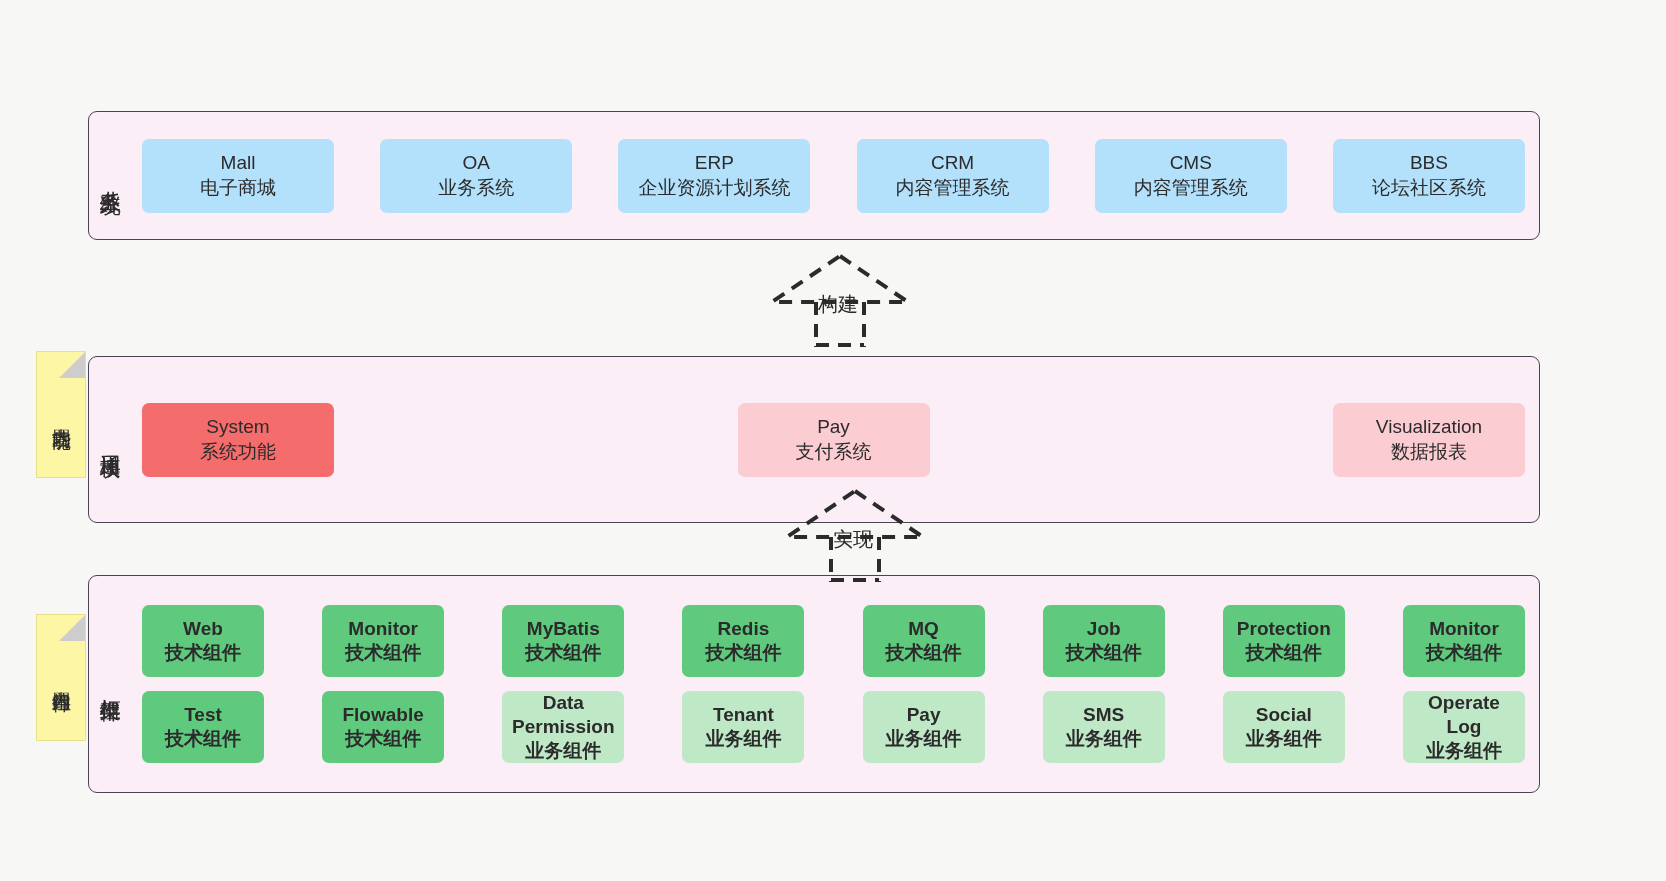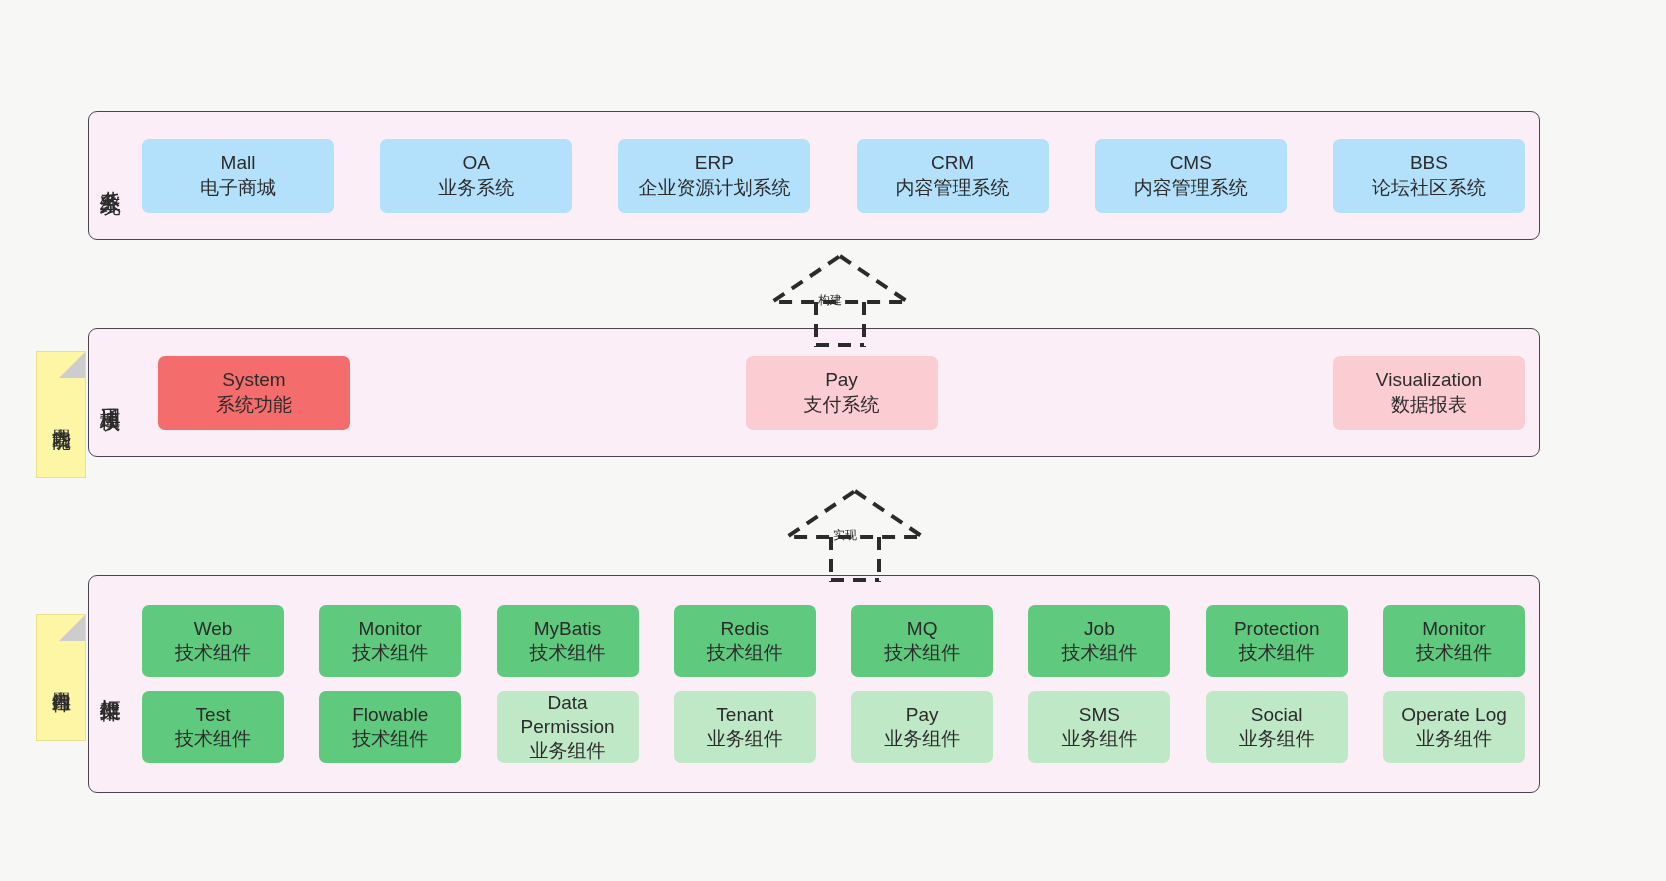--- a/index.html
+++ b/index.html
@@ -78,27 +78,27 @@
   .card .t2 { white-space: nowrap; }
 
   .c-blue      { background: #b3e0fb; }
   .c-red       { background: #f56c6c; }
   .c-pink      { background: #fbcdd3; }
   .c-green     { background: #5fc97d; }
   .c-greenlite { background: #bfe8c7; }
 
   
   #layer-business { left: 88px;  top: 111px; width: 1452px; height: 129px; }
-  #layer-common   { left: 88px;  top: 328px; width: 1452px; height: 129px; gap: 16px; }
+  #layer-common   { left: 88px;  top: 356px; width: 1452px; height: 167px; }
   #layer-frame    { left: 88px;  top: 575px; width: 1452px; height: 218px; }
 
   #layer-business .card,
   #layer-common   .card { width: 192px; height: 74px; }
 
-  #layer-frame .card { width: 142px; height: 72px; }
+  #layer-frame .card { width: 122px; height: 72px; font-weight: bold; }
 
   
   .sticky {
     position: absolute;
     box-sizing: border-box;
     background: #fcf6a5;
     border: 1px solid #e8e08a;
     display: flex;
     align-items: center;
     justify-content: center;
@@ -132,21 +132,21 @@
     height: 95px;
     z-index: 3;
   }
   #arrow-build  { left: 760px; top: 252px; }
   #arrow-impl   { left: 775px; top: 487px; }
 
   .arrow svg { display: block; overflow: visible; }
 
   .arrow-label {
     position: absolute;
-    font-size: 12px;
+    font-size: 20px;
     line-height: 1;
     color: #2b2b2b;
     white-space: nowrap;
     background: transparent;
   }
   #arrow-build .arrow-label { left: 58px; top: 42px; }
   #arrow-impl  .arrow-label { left: 58px; top: 42px; }
 </style>
 </head>
 <body>

